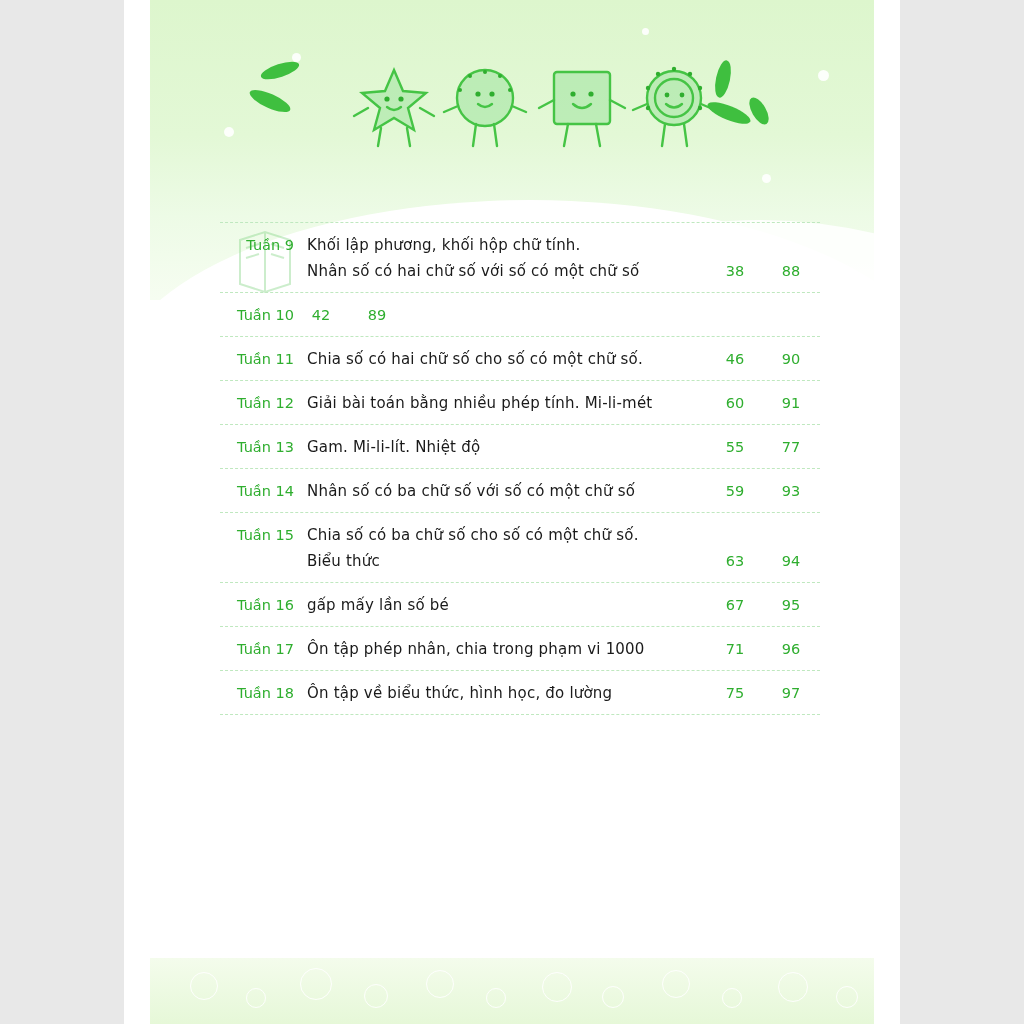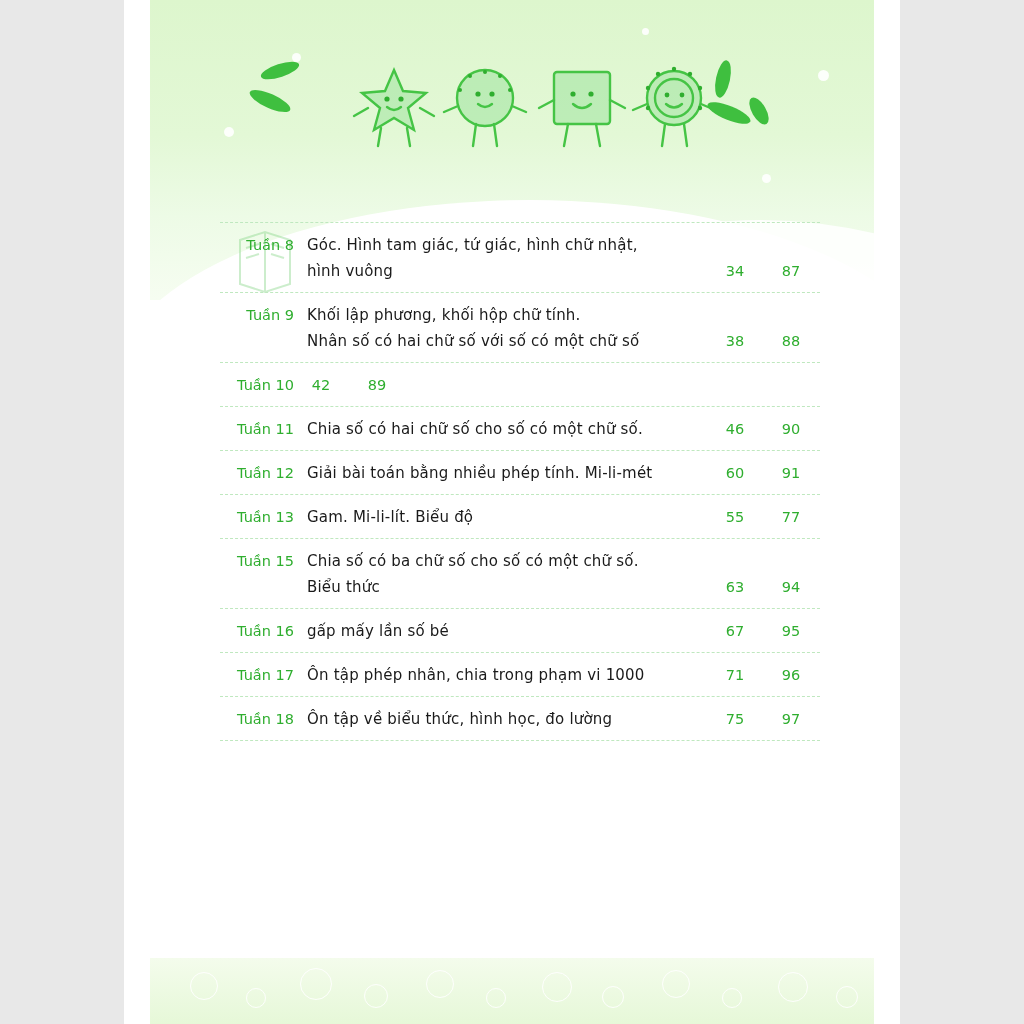--- a/index.html
+++ b/index.html
@@ -258,29 +258,20 @@
       <g fill="none" stroke="#8fd98f" stroke-width="2">
         <path d="M8 18 L33 10 L58 18 L58 62 L33 70 L8 62 Z"></path>
         <path d="M33 10 L33 70"></path>
         <path d="M14 26 L27 22 M14 36 L27 32 M39 22 L52 26 M39 32 L52 36"></path>
       </g>
     </svg>
   </div>
 
   <div id="toc">
 
-    <div class="row">
-      <div class="week">Tuần 8</div>
-      <div class="title">
-        <span>Góc. Hình tam giác, tứ giác, hình chữ nhật,</span>
-        <span class="l2">hình vuông</span>
-      </div>
-      <div class="pg">34</div>
-      <div class="pg2">87</div>
-    </div>
 
     <div class="row">
       <div class="week">Tuần 9</div>
       <div class="title">
         <span>Khối lập phương, khối hộp chữ tính.</span>
         <span class="l2">Nhân số có hai chữ số với số có một chữ số</span>
       </div>
       <div class="pg">38</div>
       <div class="pg2">88</div>
     </div>
@@ -305,26 +296,34 @@
       <div class="title">
         <span>Giải bài toán bằng nhiều phép tính. Mi-li-mét</span>
       </div>
       <div class="pg">60</div>
       <div class="pg2">91</div>
     </div>
 
     <div class="row">
       <div class="week">Tuần 13</div>
       <div class="title">
-        <span>Gam. Mi-li-lít. Biểu độ</span>
+        <span>Gam. Mi-li-lít. Nhiệt độ</span>
       </div>
       <div class="pg">55</div>
       <div class="pg2">77</div>
     </div>
 
+    <div class="row">
+      <div class="week">Tuần 14</div>
+      <div class="title">
+        <span>Nhân số có ba chữ số với số có một chữ số</span>
+      </div>
+      <div class="pg">59</div>
+      <div class="pg2">93</div>
+    </div>
 
     <div class="row">
       <div class="week">Tuần 15</div>
       <div class="title">
         <span>Chia số có ba chữ số cho số có một chữ số.</span>
         <span class="l2">Biểu thức</span>
       </div>
       <div class="pg">63</div>
       <div class="pg2">94</div>
     </div>

